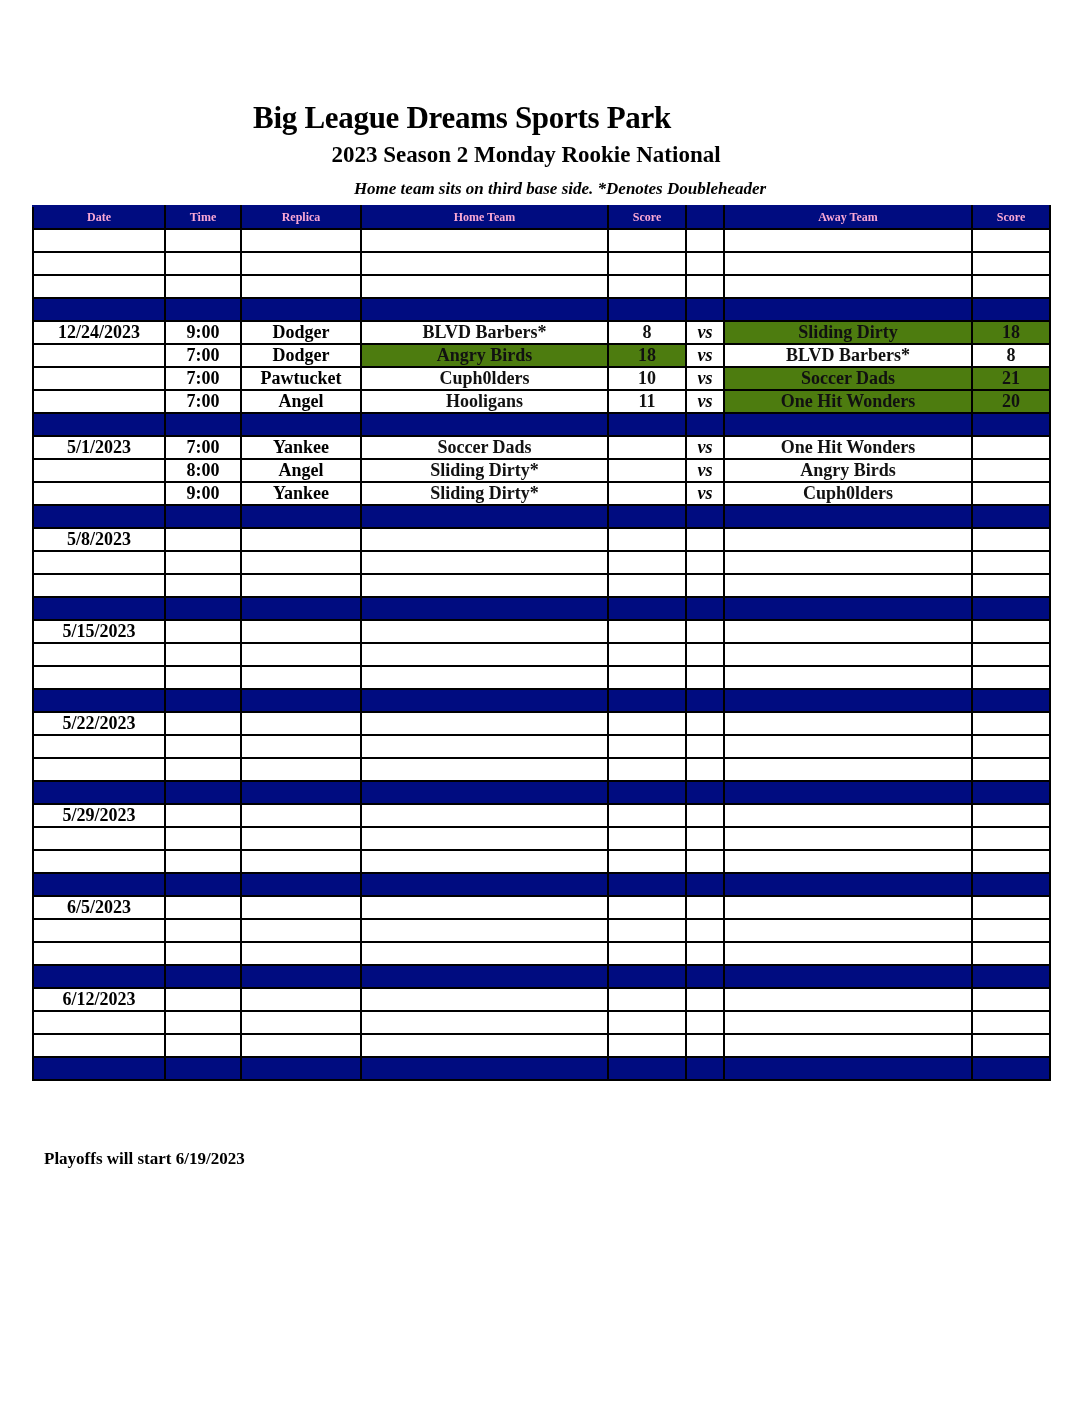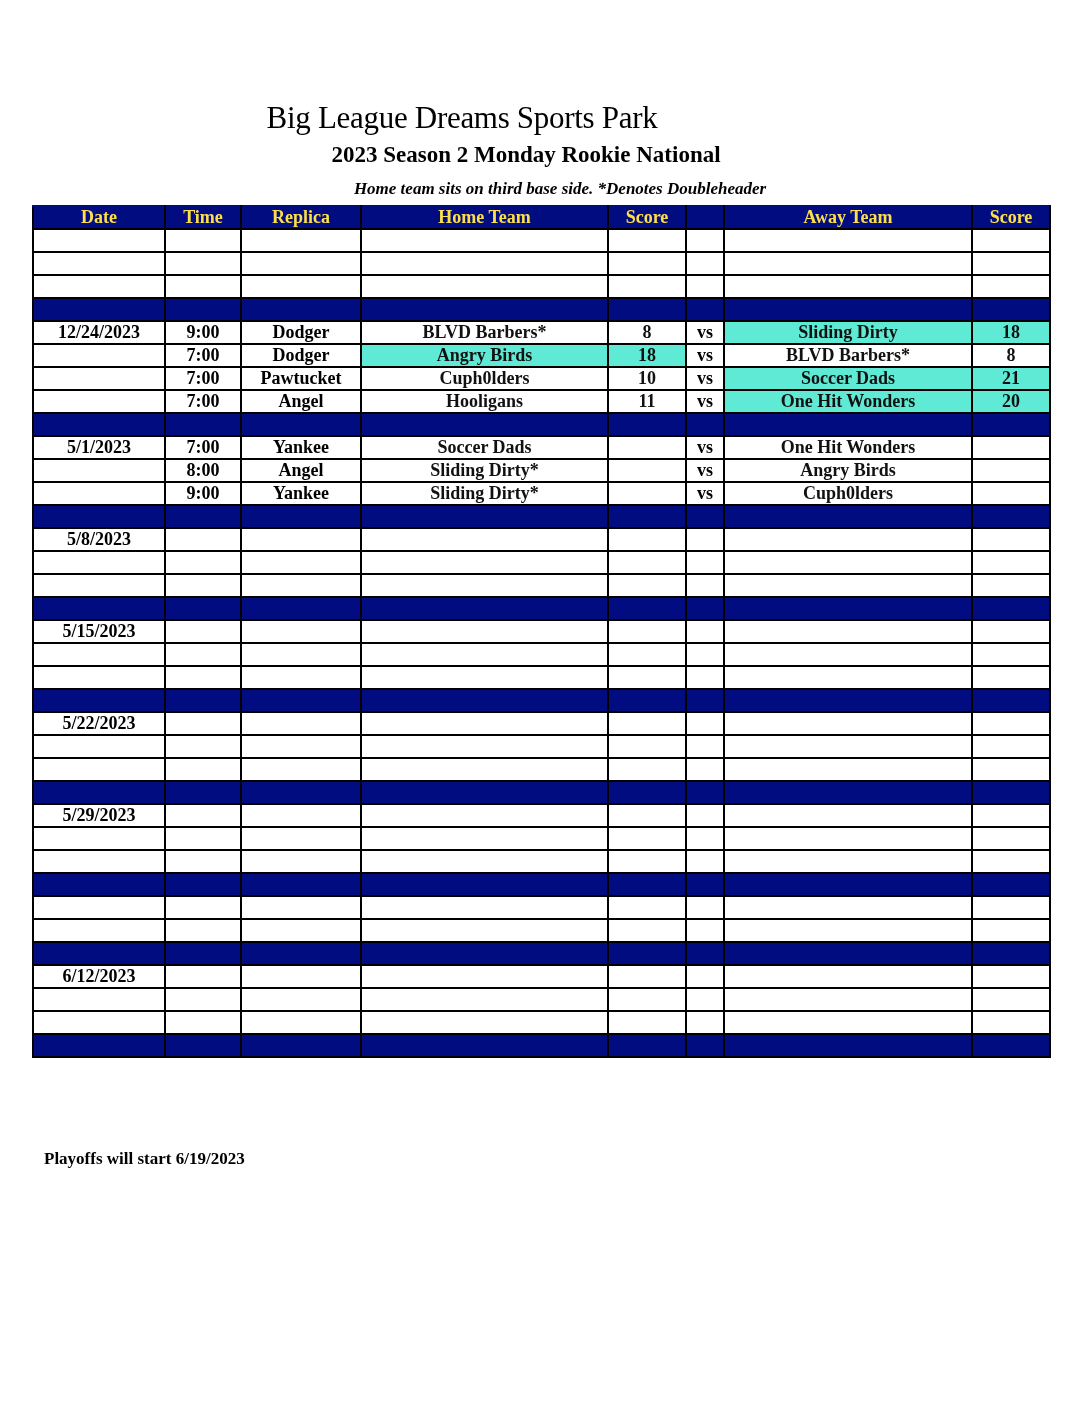--- a/index.html
+++ b/index.html
@@ -1,25 +1,25 @@
 <!DOCTYPE html>
 <html><head>
 <meta charset="utf-8">
 <style>
   html, body { margin: 0; padding: 0; background: #ffffff; }
   body { width: 1088px; height: 1408px; position: relative; font-family: "Liberation Serif", "DejaVu Serif", serif; color: #000; }
-  .title { position: absolute; left: 0; width: 924px; top: 100px; text-align: center; font-weight: normal; font-size: 31px; letter-spacing: -0.3px; }
+  .title { position: absolute; left: 0; width: 924px; top: 100px; text-align: center; font-weight: bold; font-size: 31px; letter-spacing: -0.3px; }
   .subtitle { position: absolute; left: 0; width: 1052px; top: 142px; text-align: center; font-weight: bold; font-size: 23px; }
   .note { position: absolute; left: 16px; width: 1088px; top: 179px; text-align: center; font-weight: bold; font-style: italic; font-size: 17px; }
   table.sched { position: absolute; left: 32px; top: 205px; border-collapse: collapse; table-layout: fixed; width: 1019px; border: 2px solid #000; }
   table.sched td, table.sched th { border: 2px solid #000; height: 21px; padding: 0; text-align: center; font-weight: bold; font-size: 18px; line-height: 21px; white-space: nowrap; overflow: hidden; }
-  table.sched th { background: #000c80; color: #fde047; font-size: 18px; border-color: #000c80 #000 #000 #000; }
+  table.sched th { background: #000c80; color: #f9a8d4; font-size: 12px; border-color: #000c80 #000 #000 #000; }
   tr.sep td { background: #000c80; height: 21px; }
-  td.win { background: #5eead4; }
-  td.vs { font-size: 16px; }
+  td.win { background: #4d7c0f; }
+  td.vs { font-style: italic; font-size: 16px; }
   td.home, td.away, td.sc { color: #111; }
   .footer { position: absolute; left: 44px; top: 1149px; font-weight: bold; font-size: 17px; }
 </style>
 </head>
 <body>
 
 <div class="title">Big League Dreams Sports Park</div>
 <div class="subtitle">2023 Season 2 Monday Rookie National</div>
 <div class="note">Home team sits on third base side.  *Denotes Doubleheader</div>
 
@@ -331,20 +331,30 @@
         <td></td>
         <td></td>
         <td></td>
         <td></td>
         <td></td>
         <td></td>
         <td></td>
         <td></td>
       </tr>
       <tr>
+        <td>6/5/2023</td>
+        <td></td>
+        <td></td>
+        <td class="home"></td>
+        <td class="sc"></td>
+        <td class="vs"></td>
+        <td class="away"></td>
+        <td class="sc"></td>
+      </tr>
+      <tr>
         <td></td>
         <td></td>
         <td></td>
         <td class="home"></td>
         <td class="sc"></td>
         <td class="vs"></td>
         <td class="away"></td>
         <td class="sc"></td>
       </tr>
       <tr>

